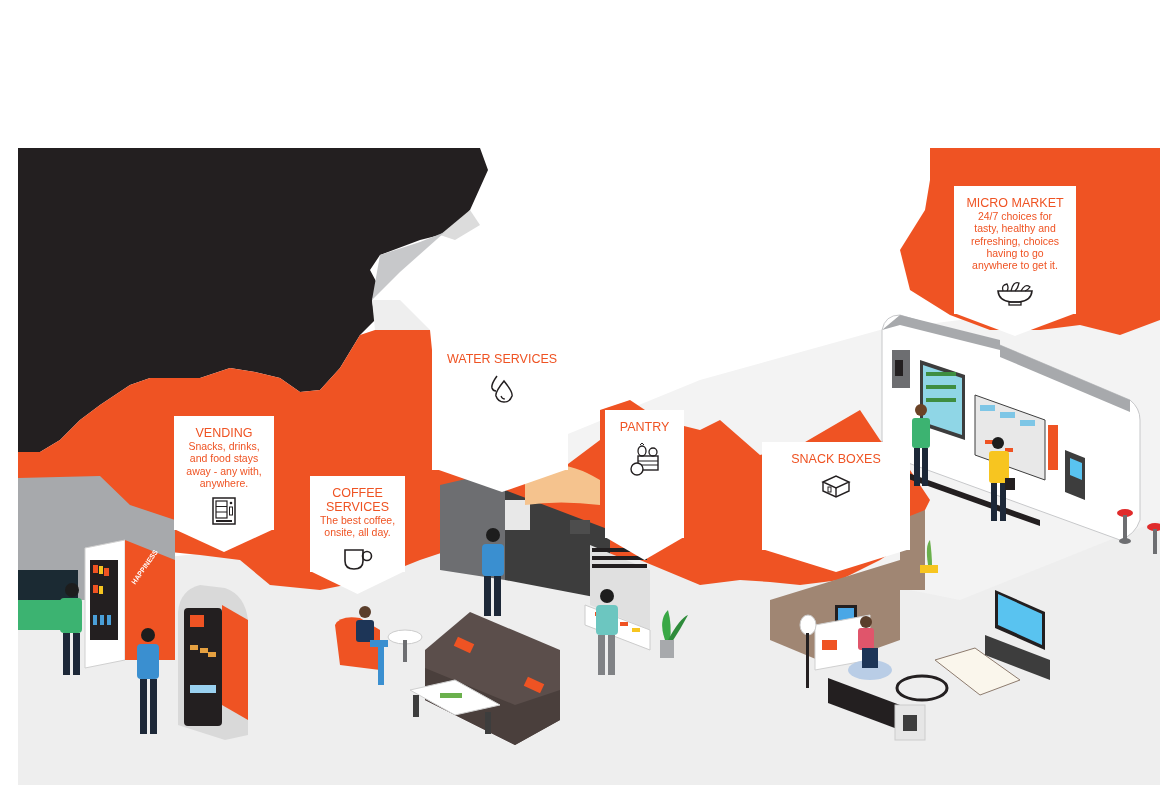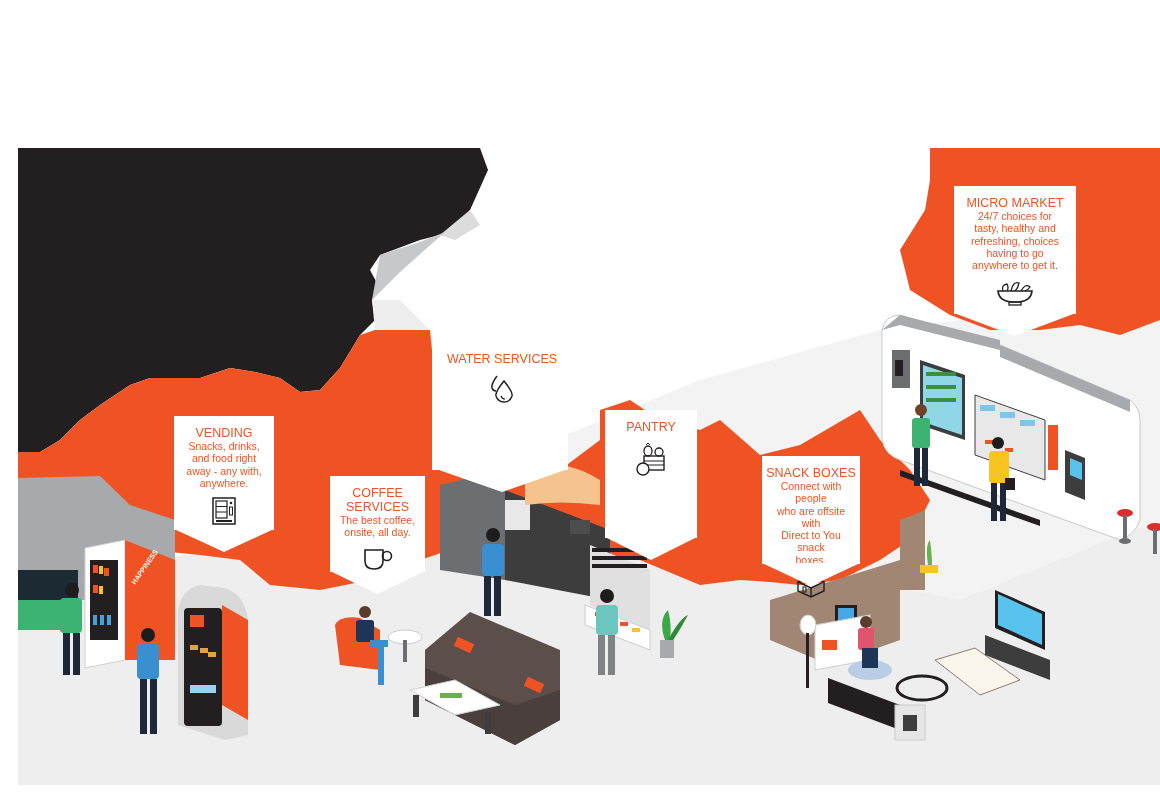--- a/index.html
+++ b/index.html
@@ -223,39 +223,39 @@
       <ellipse cx="1125" cy="541" rx="6" ry="3" fill="#6d6e71"></ellipse>
     <ellipse cx="1155" cy="527" rx="8" ry="4" fill="#e02b2b"></ellipse>
       <rect x="1153" y="529" width="4" height="25" fill="#6d6e71"></rect>
   </g>
 </svg>
 
 <div class="callout" style="left:154px; top:416px; width:100px; height:114px;margin-left:20px;">
   <div class="title">VENDING</div>
   <div class="desc">
     <div>Snacks, drinks,</div>
-    <div>and food right</div>
+    <div>and food stays</div>
     <div>away - any with,</div>
     <div>anywhere.</div>
   </div>
   <svg class="icon" width="24" height="28" viewBox="0 0 24 28">
     <rect x="1" y="1" width="22" height="26" fill="none" stroke="#231f20" stroke-width="1.5"></rect>
     <rect x="4" y="4" width="11" height="17" fill="none" stroke="#231f20" stroke-width="1.2"></rect>
     <line x1="4" y1="9.5" x2="15" y2="9.5" stroke="#231f20"></line>
       <line x1="4" y1="15" x2="15" y2="15" stroke="#231f20"></line>
     <circle cx="19" cy="6" r="1.3" fill="#231f20"></circle>
       <rect x="17.5" y="10" width="3" height="8" fill="none" stroke="#231f20"></rect>
     <rect x="4" y="23" width="16" height="2" fill="#231f20"></rect>
   </svg>
   <svg class="tip" viewBox="0 0 100 23" preserveAspectRatio="none">
       <polygon points="0,0 100,0 50,23" fill="#ffffff"></polygon>
     </svg>
 </div>
 
-<div class="callout" style="left:310px; top:476px; width:95px; height:96px;margin-left:20px;">
+<div class="callout" style="left:310px; top:476px; width:95px; height:96px;">
   <div class="title">
     <div>COFFEE</div>
     <div>SERVICES</div>
   </div>
   <div class="desc">
     <div>The best coffee,</div>
     <div>onsite, all day.</div>
   </div>
   <svg class="icon" width="30" height="24" viewBox="0 0 30 24">
     <path d="M2,3 L20,3 L20,14 Q20,22 11,22 Q2,22 2,14 Z" fill="none" stroke="#231f20" stroke-width="1.6"></path>
@@ -271,44 +271,38 @@
   <svg class="icon" width="26" height="30" viewBox="0 0 26 30">
     <path d="M8,2 Q2,10 3,14 Q4,17 7,17" fill="none" stroke="#231f20" stroke-width="1.5"></path>
     <path d="M15,7 Q6,18 7,22 Q9,28 15,28 Q21,28 23,22 Q24,18 15,7 Z" fill="none" stroke="#231f20" stroke-width="1.5"></path>
     <path d="M12,22 Q13,25 16,25" fill="none" stroke="#231f20" stroke-width="1.2"></path>
   </svg>
   <svg class="tip" viewBox="0 0 100 23" preserveAspectRatio="none">
       <polygon points="0,0 100,0 50,23" fill="#ffffff"></polygon>
     </svg>
 </div>
 
-<div class="callout" style="left:605px; top:410px; width:92px; height:128px;">
+<div class="callout" style="left:605px; top:410px; width:79px; height:128px;">
   <div class="title">PANTRY</div>
   <svg class="icon" width="34" height="34" viewBox="0 0 34 34">
     <rect x="10" y="14" width="20" height="14" fill="none" stroke="#231f20" stroke-width="1.4"></rect>
     <line x1="10" y1="19" x2="30" y2="19" stroke="#231f20"></line>
       <line x1="10" y1="23" x2="30" y2="23" stroke="#231f20"></line>
     <ellipse cx="14" cy="9" rx="4" ry="5" fill="none" stroke="#231f20" stroke-width="1.3"></ellipse>
     <path d="M12,3 L14,1 L16,3" fill="none" stroke="#231f20"></path>
     <circle cx="25" cy="10" r="4" fill="none" stroke="#231f20" stroke-width="1.3"></circle>
     <circle cx="9" cy="27" r="6" fill="#ffffff" stroke="#231f20" stroke-width="1.4"></circle>
   </svg>
   <svg class="tip" viewBox="0 0 100 23" preserveAspectRatio="none">
       <polygon points="0,0 100,0 50,23" fill="#ffffff"></polygon>
     </svg>
 </div>
 
-<div class="callout" style="left:762px; top:456px; width:98px; height:108px;">
+<div class="callout" style="left:762px; top:442px; width:148px; height:108px;">
   <div class="title">SNACK BOXES</div>
-  <div class="desc">
-    <div>Connect with people</div>
-    <div>who are offsite with</div>
-    <div>Direct to You snack</div>
-    <div>boxes.</div>
-  </div>
   <svg class="icon" width="30" height="24" viewBox="0 0 30 24">
     <polygon points="2,8 15,2 28,8 15,14" fill="none" stroke="#231f20" stroke-width="1.4"></polygon>
     <polyline points="2,8 2,17 15,23 28,17 28,8" fill="none" stroke="#231f20" stroke-width="1.4"></polyline>
     <line x1="15" y1="14" x2="15" y2="23" stroke="#231f20" stroke-width="1.4"></line>
     <rect x="7" y="13" width="3" height="5" fill="none" stroke="#231f20"></rect>
   </svg>
   <svg class="tip" viewBox="0 0 100 23" preserveAspectRatio="none">
       <polygon points="0,0 100,0 50,23" fill="#ffffff"></polygon>
     </svg>
 </div>

